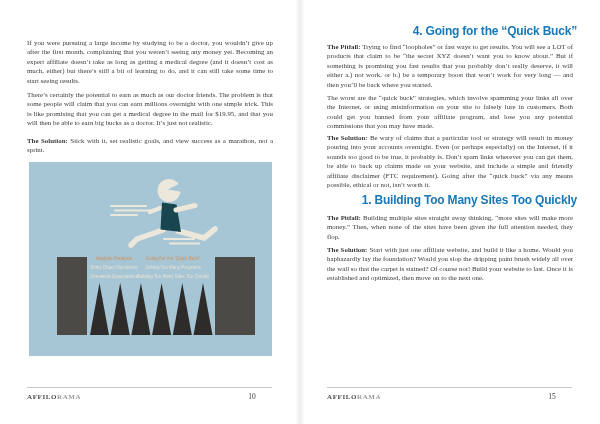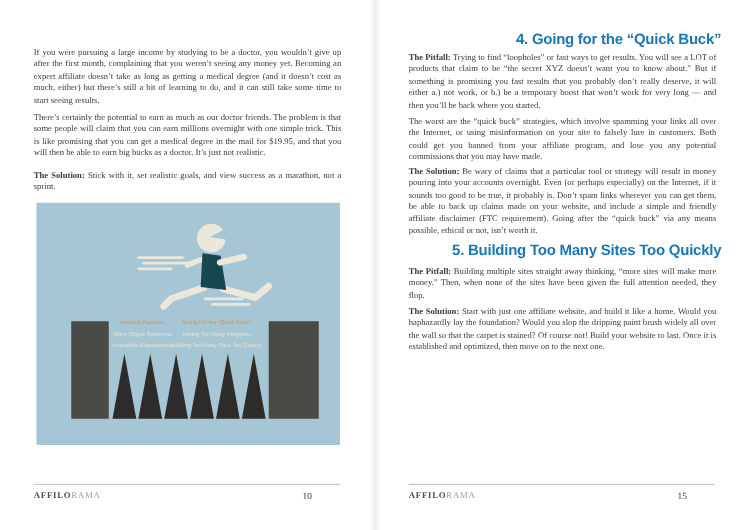--- a/index.html
+++ b/index.html
@@ -27,23 +27,23 @@
     font-size:12px;line-height:14px;letter-spacing:-0.2px;text-align:right;
   }
   .illus{position:absolute;left:29px;top:162px;width:243px;height:194px;}
   .footer-rule{position:absolute;left:27px;top:387px;width:245px;height:1px;background:#c9c9c9;}
   .logo{
     position:absolute;left:27px;top:391px;
     font-family:"Liberation Serif",serif;font-variant:small-caps;
     font-size:9.5px;letter-spacing:0.6px;line-height:11px;
   }
   .logo .part-a{color:#4d4d4d;font-weight:600;margin-top:47px;}
-  .logo .part-b{color:#9b9b9b;font-weight:400;}
+  .logo .part-b{color:#9b9b9b;font-weight:700;}
   .pagenum{
-    position:absolute;left:242px;top:392px;width:40px;text-align:left;
+    position:absolute;left:232px;top:392px;width:40px;text-align:center;
     font-size:7.5px;font-weight:400;color:#3a3a3a;line-height:10px;
   }
   svg text{font-family:"Liberation Sans",sans-serif;}
 </style>
 </head>
 <body>
 
 <div id="spread">
 
   <div class="page" id="page-left">
@@ -106,21 +106,21 @@
 
   <div class="page" id="page-right">
     <h2 class="heading" style="top:24px;color:#1878b8;">4. Going for the “Quick Buck”</h2>
 
     <p class="body-p" style="top:42px;"><b>The Pitfall:</b><span> Trying to find “loopholes” or fast ways to get results. You will see a LOT of products that claim to be “the secret XYZ doesn’t want you to know about.” But if something is promising you fast results that you probably don’t really deserve, it will either a.) not work, or b.) be a temporary boost that won’t work for very long — and then you’ll be back where you started.</span></p>
 
     <p class="body-p" style="top:93px;">The worst are the “quick buck” strategies, which involve spamming your links all over the Internet, or using misinformation on your site to falsely lure in customers. Both could get you banned from your affiliate program, and lose you any potential commissions that you may have made.</p>
 
     <p class="body-p" style="top:133px;"><b>The Solution:</b><span> Be wary of claims that a particular tool or strategy will result in money pouring into your accounts overnight. Even (or perhaps especially) on the Internet, if it sounds too good to be true, it probably is. Don’t spam links wherever you can get them, be able to back up claims made on your website, and include a simple and friendly affiliate disclaimer (FTC requirement). Going after the “quick buck” via any means possible, ethical or not, isn’t worth it.</span></p>
 
-    <h2 class="heading" style="top:193px;color:#1878b8;">5. Building Too Many Sites Too Quickly</h2>
+    <h2 class="heading" style="top:193px;color:#1878b8;">1. Building Too Many Sites Too Quickly</h2>
 
     <p class="body-p" style="top:213px;"><b>The Pitfall:</b><span> Building multiple sites straight away thinking, “more sites will make more money.” Then, when none of the sites have been given the full attention needed, they flop.</span></p>
 
     <p class="body-p" style="top:245px;"><b>The Solution:</b><span> Start with just one affiliate website, and build it like a home. Would you haphazardly lay the foundation? Would you slop the dripping paint brush widely all over the wall so that the carpet is stained? Of course not! Build your website to last. Once it is established and optimized, then move on to the next one.</span></p>
 
     <div class="footer-rule"></div>
     <div class="logo"><span class="part-a">affilo</span><span class="part-b">rama</span></div>
     <div class="pagenum">15</div>
   </div>
 

